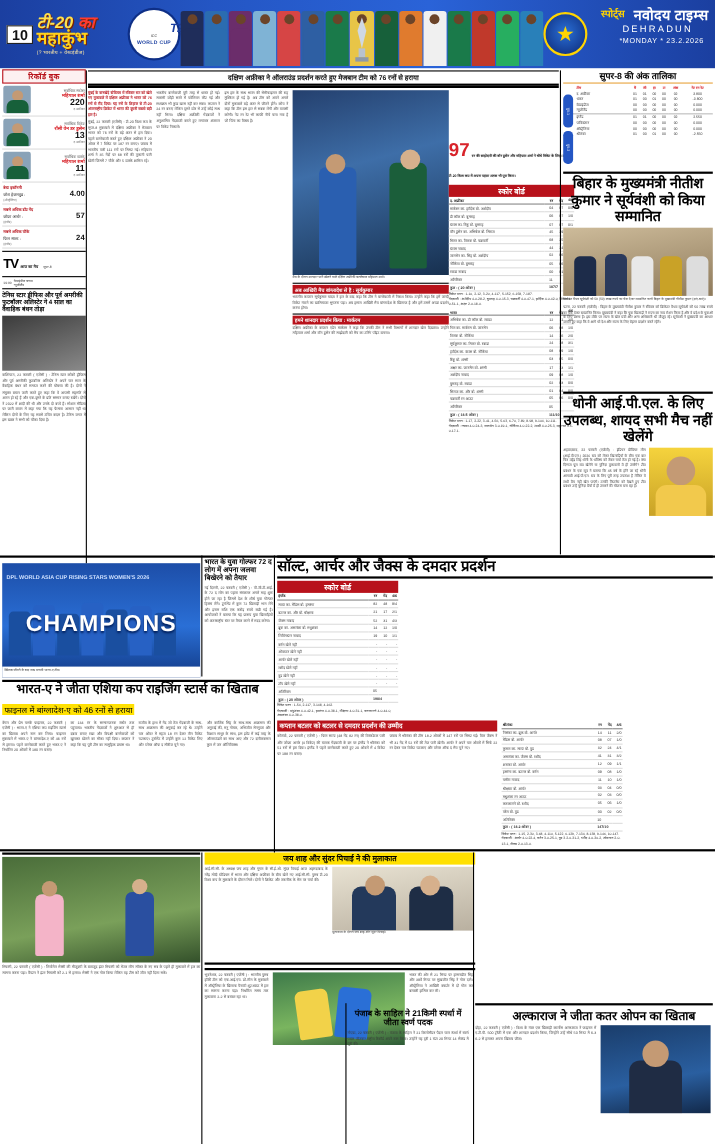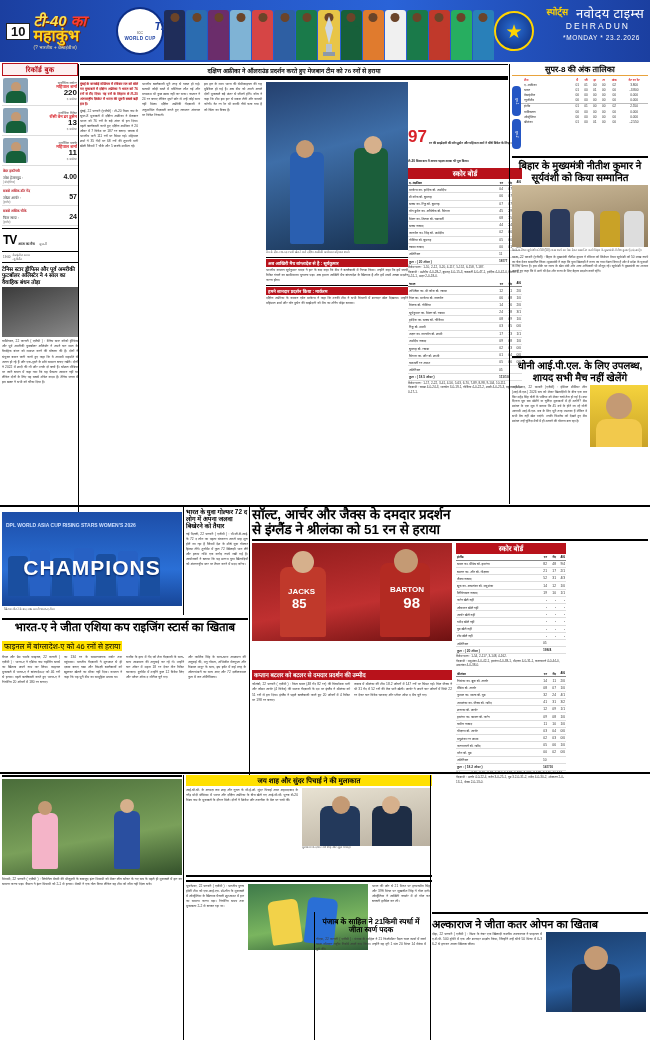--- a/index.html
+++ b/index.html
@@ -57,21 +57,21 @@
     position:absolute; left:calc(50% - 8px); bottom:2px; width:16px; height:44px; z-index:3;
   }
   .mh-right{ position:absolute; right:4px; top:3px; width:148px; height:56px; }
   .bcci {
     position:absolute; left:-4px; top:8px; width:40px; height:40px; border-radius:50%;
     background:radial-gradient(circle at 50% 45%, #2a6fd6 0%, #18449c 60%, #0c2a6d 100%);
     border:2px solid #ffd400; display:flex; align-items:center; justify-content:center;
   }
   .bcci .star{ color:#ffd400; font-size:19px; line-height:1;}
   .mh-sports{ position:absolute; right:78px; top:2px; font-size:9px; font-weight:bold; color:#ffd400; }
-  .mh-brand{ position:absolute; right:2px; top:1px; font-size:13px; font-weight:normal; color:#fff; letter-spacing:.3px;margin-left:31px;}
+  .mh-brand{ position:absolute; right:2px; top:1px; font-size:13px; font-weight:bold; color:#fff; letter-spacing:.3px;margin-left:31px;}
   .mh-city{ position:absolute; right:16px; top:18px; font-size:8.5px; color:#fff; letter-spacing:2px;}
   .mh-date{ position:absolute; right:6px; top:31px; font-size:6.5px; color:#fff; letter-spacing:.6px;}
 
   
   .rule{ border-top:1px solid #000; }
   .rule2{ border-top:2px solid #000; }
   .hl{ font-weight:bold; color:#000; line-height:1.02; }
   .blue{ color:#1a8ad4; }
   .red{ color:#d8232a; }
   .body-txt{
@@ -128,21 +128,21 @@
   .ptbl td.tm{ text-align:left; padding-left:12px; }
   .ptbl td.c{ text-align:center; }
   .grp-a, .grp-b{
     position:absolute; left:0; width:9px; border-radius:4px; background:#2456c4;
     color:#fff; font-size:3.2px; display:flex; align-items:center; justify-content:center;
     writing-mode:vertical-rl; text-orientation:mixed;
   }
 
   
   .rcol{ position:absolute; left:512px; width:136px; }
-  .rhl{ font-size:10px; font-weight:bold; line-height:1.15; text-align:center;}
+  .rhl{ font-size:13px; font-weight:bold; line-height:1.15; text-align:center;}
   .rtxt{ font-size:3.2px; line-height:1.5; color:#3a3a3a; text-align:justify; }
 
   
   .champ{ position:absolute; left:2px; top:512px; width:180px; height:104px; }
   .champ .bg{ position:absolute; inset:0; background:linear-gradient(180deg,#1d4ea8 0%, #2a6fd6 55%, #123a86 100%); }
   .champ .word{ position:absolute; left:0; right:0; top:44px; text-align:center;
     font-size:21px; font-weight:bold; color:#fff; letter-spacing:1px; text-shadow:0 1px 2px #00205e;}
   .champ .sup{ position:absolute; left:4px; top:10px; font-size:5px; color:#cfe0ff; font-weight:bold;}
   .champ .capbar{ position:absolute; left:0; right:0; bottom:0; height:10px; background:#fff; }
   .hiyellow{ background:#ffe000; padding:0 2px; display:inline-block; font-size:7.5px; }
@@ -152,21 +152,21 @@
 </head>
 <body>
 
 <div class="page">
 
   <div class="masthead">
     <div class="mh-left">
       <span class="pageno">10</span>
       <span class="mh-title">
         <span class="mh-t20">
-          <span>टी-40</span>
+          <span>टी-20</span>
           <span class="red">का</span>
         </span>
         <span class="mh-maha">महाकुंभ</span>
         <span class="mh-sub">(? भारतीय + वेस्टइंडीज)</span>
       </span>
     </div>
 
     <div class="wc-logo">
       <span class="w1">T20</span>
       <span class="w2">ICC</span>
@@ -643,34 +643,23 @@
 
   <div style="position:absolute;left:186px;top:508px;width:62px;">
     <div style="font-size:6.4px;font-weight:bold;line-height:1.12;">भारत के युवा गोल्फर 72 द लोग में अपना जलवा बिखेरने को तैयार</div>
     <div class="body-txt" style="margin-top:2px;">नई दिल्ली, 22 फरवरी ( एजेंसी ) : पी.जी.टी.आई. के 72 द लोग का पहला संस्करण अगले माह शुरू होने जा रहा है जिसमें देश के शीर्ष युवा गोल्फर हिस्सा लेंगे। टूर्नामेंट में कुल 72 खिलाड़ी भाग लेंगे और इनाम राशि एक करोड़ रुपये रखी गई है। आयोजकों ने बताया कि यह प्रारूप युवा खिलाड़ियों को अंतरराष्ट्रीय स्तर पर तैयार करने में मदद करेगा।</div>
   </div>
 
   <div style="position:absolute;left:252px;top:505px;width:396px;">
     <div class="rule2"></div>
     <div class="hl" style="font-size:13.5px;line-height:1.1;padding:1px 0;">
       <div>सॉल्ट, आर्चर और जैक्स के दमदार प्रदर्शन</div>
-      <div>से इंग्लैंड ने श्रीलंका को 51 रन से हराया</div>
     </div>
     <div class="rule2" style="margin-bottom:2px"></div>
     <div style="display:flex; gap:4px;">
-      <div class="photo" style="width:200px;height:98px;background:linear-gradient(170deg,#8e1b1b,#c03030 60%,#6e1111);">
-        <div style="position:absolute;left:28px;bottom:4px;width:46px;height:70px;background:#c0392b;border-radius:8px 8px 2px 2px;"></div>
-        <div style="position:absolute;left:40px;top:8px;width:22px;height:22px;border-radius:50%;background:#d6b08c;"></div>
-        <div style="position:absolute;left:36px;top:44px;font-size:8px;font-weight:bold;color:#fff;">JACKS</div>
-        <div style="position:absolute;left:40px;top:53px;font-size:13px;font-weight:bold;color:#fff;">85</div>
-        <div style="position:absolute;right:22px;bottom:4px;width:50px;height:74px;background:#b32a22;border-radius:8px 8px 2px 2px;"></div>
-        <div style="position:absolute;right:34px;top:6px;width:24px;height:24px;border-radius:50%;background:#c49a74;"></div>
-        <div style="position:absolute;right:28px;top:42px;font-size:8px;font-weight:bold;color:#fff;">BARTON</div>
-        <div style="position:absolute;right:32px;top:51px;font-size:15px;font-weight:bold;color:#fff;">98</div>
-      </div>
       <div style="width:110px;">
         <div class="sb-hd">स्कोर बोर्ड</div>
         <table class="sb-tbl">
           <tbody>
               <tr class="hdr">
             <td>इंग्लैंड</td>
             <td class="n">रन</td>
             <td class="n">गेंद</td>
             <td class="n">4/6</td>
           </tr>
@@ -904,21 +893,21 @@
       <div class="body-txt" style="width:58px;">भारत की ओर से 21 मिनट पर हरमनप्रीत सिंह और 39वें मिनट पर सुखजीत सिंह ने गोल दागे। ऑस्ट्रेलिया ने आखिरी क्वार्टर में दो गोल कर बराबरी हासिल कर ली।</div>
     </div>
   </div>
 
   <div style="position:absolute;left:316px;top:918px;width:110px;">
     <div class="hl" style="font-size:7.5px;line-height:1.12;text-align:center;">पंजाब के साहिल ने 21किमी स्पर्धा में जीता स्वर्ण पदक</div>
     <div class="body-txt" style="margin-top:2px;">नोएडा, 22 फरवरी ( एजेंसी ) : पंजाब के साहिल ने 21 किलोमीटर पैदल चाल स्पर्धा में स्वर्ण पदक जीतकर राष्ट्रीय रिकॉर्ड अपने नाम किया। उन्होंने यह दूरी 1 घंटा 20 मिनट 14 सेकंड में पूरी की।</div>
   </div>
 
   <div style="position:absolute;left:432px;top:918px;width:216px;">
-    <div class="hl" style="font-size:11px;line-height:1.1;">अल्काराज ने जीता कतर ओपन का खिताब</div>
+    <div class="hl" style="font-size:11px;line-height:1.1;padding-left:34px;">अल्काराज ने जीता कतर ओपन का खिताब</div>
     <div style="display:flex;gap:4px;margin-top:2px;">
       <div class="body-txt" style="width:110px;">दोहा, 22 फरवरी ( एजेंसी ) : विश्व के नंबर एक खिलाड़ी कार्लोस अल्काराज ने फाइनल में ए.टी.पी. 500 ट्रॉफी में एक और शानदार प्रदर्शन किया, जिन्होंने उन्हें सीधे 50 मिनट में 6-3 6-2 से हराकर अपना खिताब जीता।</div>
       <div class="photo" style="width:100px;height:80px;background:linear-gradient(170deg,#1a3d6b,#2a5fa0 60%,#12294a);">
         <div style="position:absolute;left:50%;bottom:0;transform:translateX(-50%);width:48px;height:48px;background:#1f2c44;border-radius:10px 10px 0 0;"></div>
         <div style="position:absolute;left:50%;top:14px;transform:translateX(-50%);width:24px;height:24px;border-radius:50%;background:#c49a74;"></div>
       </div>
     </div>
   </div>
 
   <div class="divline" style="left:78px;top:64px;width:1px;height:448px;"></div>

